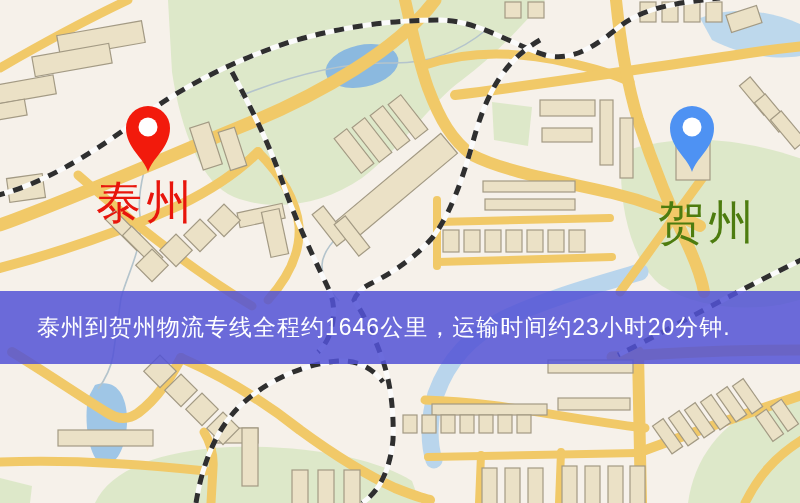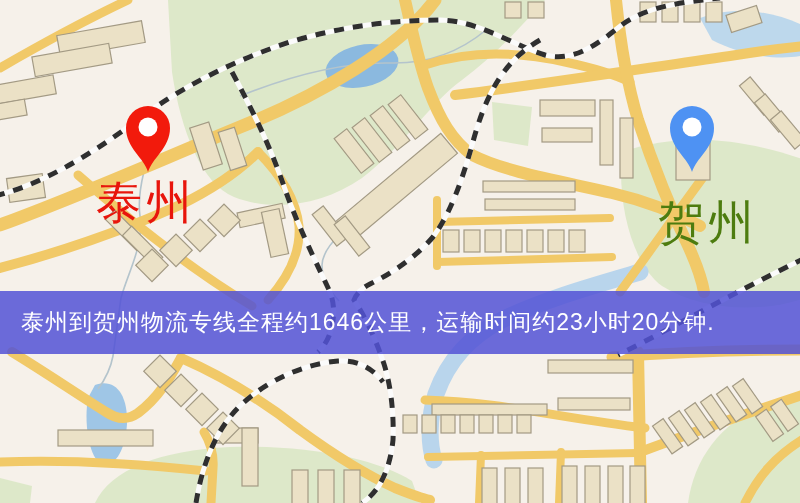--- a/index.html
+++ b/index.html
@@ -16,24 +16,24 @@
     font-size:46px;
     line-height:1;
     text-align:center;
     letter-spacing:4px;
     white-space:nowrap;
     user-select:none;
   }
   #origin-label{left:86px;top:180px;width:120px;color:#e8150c;}
   #dest-label{left:648px;top:180px;width:120px;color:#4d7c0f;margin-top:20px;}
   .route-banner{
-    position:absolute;left:0;top:291px;width:800px;height:63px;
+    position:absolute;left:0;top:291px;width:800px;height:73px;
     background:rgba(82,82,214,0.85);
     display:flex;align-items:center;
-    box-sizing:border-box;padding-left:21px;
+    box-sizing:border-box;padding-left:37px;
   }
   .route-banner .banner-text{
     color:#ffffff;font-size:23px;letter-spacing:1px;white-space:nowrap;
   }
   .road{fill:none;stroke:#f1c968;stroke-linecap:round;stroke-linejoin:round;}
   .rail-base{fill:none;stroke:#fbfbfb;stroke-width:5;}
   .rail-dash{fill:none;stroke:#2f2f2f;stroke-width:5;stroke-dasharray:10 9;}
   .bld{fill:#ebe1c6;stroke:#a39a84;stroke-width:1.2;}
   .park{fill:#dde8c9;}
   .stream{fill:none;stroke:#b4c4cc;stroke-width:1.6;}

